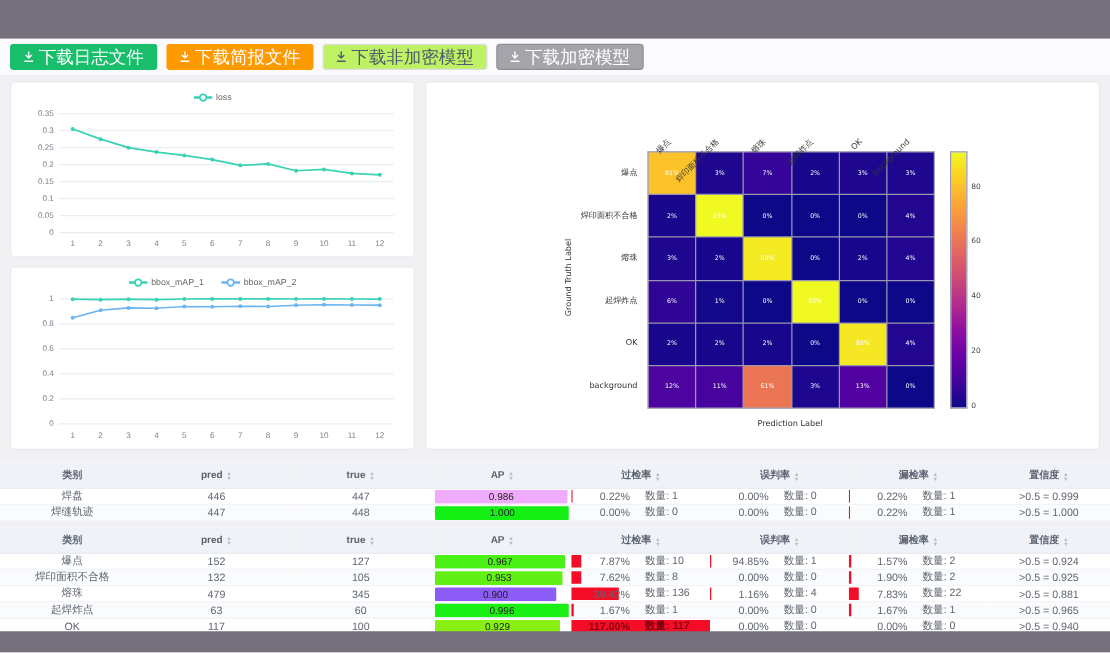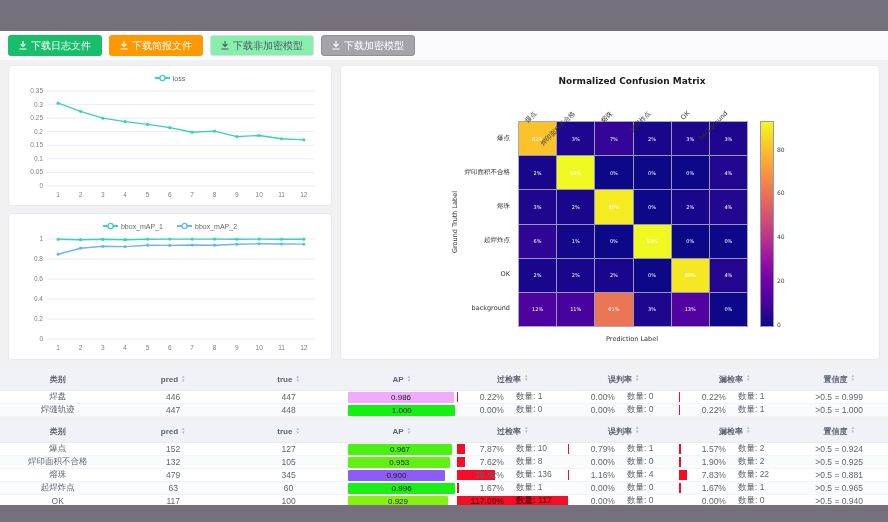--- a/index.html
+++ b/index.html
@@ -1,24 +1,24 @@
 <!DOCTYPE html>
 <html><head>
 <meta charset="utf-8">
 <style>
   html,body{margin:0;padding:0;}
   body{width:888px;height:522px;background:#f1f1f4;font-family:"Liberation Sans",sans-serif;overflow:hidden;position:relative;}
   .topbar{height:31px;background:#76707d;}
   .footer{position:absolute;left:0;right:0;bottom:0;height:17px;background:#76707d;}
   .toolbar{height:29px;display:flex;align-items:center;gap:7px;padding:0 8px;background:#fbfbfd;}
-  .btn{height:21px;border-radius:3px;font-size:10px;display:inline-flex;align-items:center;gap:4px;padding:0 10px;border:1px solid transparent;cursor:pointer;font-family:"Liberation Sans",sans-serif;}
+  .btn{height:21px;border-radius:3px;font-size:14px;display:inline-flex;align-items:center;gap:4px;padding:0 10px;border:1px solid transparent;cursor:pointer;font-family:"Liberation Sans",sans-serif;}
   .btn svg{display:block;}
   .btn-green{background:#19be6b;color:#fff;}
   .btn-orange{background:#ff9900;color:#fff;}
-  .btn-white{background:#86efac;border-color:#dcdee2;color:#515a6e;}
+  .btn-white{background:#bef264;border-color:#dcdee2;color:#515a6e;}
   .btn-gray{background:#a5a4ab;border-color:#908f97;color:#fff;}
   .main{display:flex;gap:8px;padding:5px 8px 0 8px;}
   .left-col{width:324px;display:flex;flex-direction:column;gap:7px;}
   .card{background:#fff;border:1px solid #e9e9ef;border-radius:4px;box-sizing:border-box;}
   .chart-card{padding:5px 8px 0 8px;}
   .chart-card-1{height:141px;}
   .chart-card-2{height:147px;}
   .legend-row{display:flex;justify-content:center;gap:14px;height:14px;align-items:center;}
   .legend-item{display:inline-flex;align-items:center;gap:3px;font-size:7px;color:#666;cursor:pointer;}
   .matrix-card{flex:1;height:295px;position:relative;font-family:"DejaVu Sans",sans-serif;overflow:hidden;}
@@ -27,21 +27,21 @@
   .cm-cell{display:flex;align-items:center;justify-content:center;font-size:5px;color:#fff;}
   .cm-collabel{position:absolute;white-space:nowrap;font-size:6.5px;color:#333;transform:rotate(-45deg);transform-origin:100% 100%;}
   .cm-rowlabel{position:absolute;white-space:nowrap;font-size:6.5px;color:#333;text-align:right;}
   .cm-axlabel{position:absolute;font-size:6.5px;color:#333;text-align:center;}
   .cm-cbar{position:absolute;border:1px solid #9a97b0;}
   .cm-cbar-tick{position:absolute;font-size:6px;color:#444;white-space:nowrap;}
   .tables{margin-top:9px;}
   table{width:100%;border-collapse:collapse;table-layout:fixed;background:#fff;}
   .tbl-gap{height:4px;}
   th{background:#f0f2f8;font-size:8px;color:#5b6270;font-weight:bold;height:21px;border-bottom:1px solid #e8ebf1;padding:0;}
-  .th-inner{display:inline-flex;align-items:flex-start;gap:3px;justify-content:center;}
+  .th-inner{display:inline-flex;align-items:flex-end;gap:3px;justify-content:center;}
   .sort{display:inline-flex;flex-direction:column;line-height:3.5px;font-size:4.5px;color:#b8bcc6;cursor:pointer;}
   td{font-size:8.5px;color:#5f6670;height:12px;text-align:center;border-bottom:1px solid #f3f4f7;padding:0;overflow:hidden;margin-top:24px;}
   tbody tr:nth-child(even) td{background:#fafbfd;}
   .ap-wrap{padding:0 2px;}
   .ap-bar{height:11px;border-radius:1px;display:flex;align-items:center;justify-content:center;font-size:8px;color:#222;}
   .rate-wrap{position:relative;height:12px;display:flex;align-items:center;}
   .rate-bar{position:absolute;left:0;top:1px;bottom:1px;background:#f50c26;z-index:0;}
   .rate-pct{position:relative;z-index:1;flex:0 0 42%;text-align:right;}
   .rate-qty{position:relative;z-index:1;flex:0 0 50%;text-align:left;padding-left:12px;}
   .rate-hot .rate-pct,.rate-hot .rate-qty{color:#7d0012;font-weight:bold;}
@@ -207,21 +207,20 @@
           <circle cx="175.16666666666666" cy="12" r="1.6" fill="#6cb5f0"></circle>
           <circle cx="197.5" cy="12.200000000000003" r="1.6" fill="#6cb5f0"></circle>
           <circle cx="219.83333333333331" cy="11.200000000000003" r="1.6" fill="#6cb5f0"></circle>
           <circle cx="242.16666666666666" cy="10.800000000000011" r="1.6" fill="#6cb5f0"></circle>
           <circle cx="264.5" cy="11" r="1.6" fill="#6cb5f0"></circle>
           <circle cx="286.8333333333333" cy="11.100000000000009" r="1.6" fill="#6cb5f0"></circle>
         </svg>
     </div>
   </div>
   <div class="card matrix-card" id="matrix-card">
-      <div class="cm-title" style="left: 177px; width: 228px; top: 10px;">Normalized Confusion Matrix</div>
       <div class="cm-grid" style="left: 177px; top: 55px; width: 228px; height: 204px; grid-template-columns: repeat(6, 1fr); grid-template-rows: repeat(6, 1fr);">
         <div class="cm-cell" style="background: rgb(252, 194, 42);">81%</div>
         <div class="cm-cell" style="background: rgb(30, 7, 142);">3%</div>
         <div class="cm-cell" style="background: rgb(52, 5, 152);">7%</div>
         <div class="cm-cell" style="background: rgb(24, 7, 140);">2%</div>
         <div class="cm-cell" style="background: rgb(30, 7, 142);">3%</div>
         <div class="cm-cell" style="background: rgb(30, 7, 142);">3%</div>
         <div class="cm-cell" style="background: rgb(24, 7, 140);">2%</div>
         <div class="cm-cell" style="background: rgb(240, 249, 33);">93%</div>
         <div class="cm-cell" style="background: rgb(13, 8, 135);">0%</div>
@@ -489,21 +488,21 @@
           <td>
             <div class="rate-wrap">
               <div class="rate-bar" style="width: 6.7265%;"></div>
               <span class="rate-pct">7.87%</span>
               <span class="rate-qty">数量: 10</span>
             </div>
           </td>
           <td>
             <div class="rate-wrap">
               <div class="rate-bar" style="width: 0.675214%;"></div>
-              <span class="rate-pct">0.79%</span>
+              <span class="rate-pct">94.85%</span>
               <span class="rate-qty">数量: 1</span>
             </div>
           </td>
           <td>
             <div class="rate-wrap">
               <div class="rate-bar" style="width: 1.34188%;"></div>
               <span class="rate-pct">1.57%</span>
               <span class="rate-qty">数量: 2</span>
             </div>
           </td>

